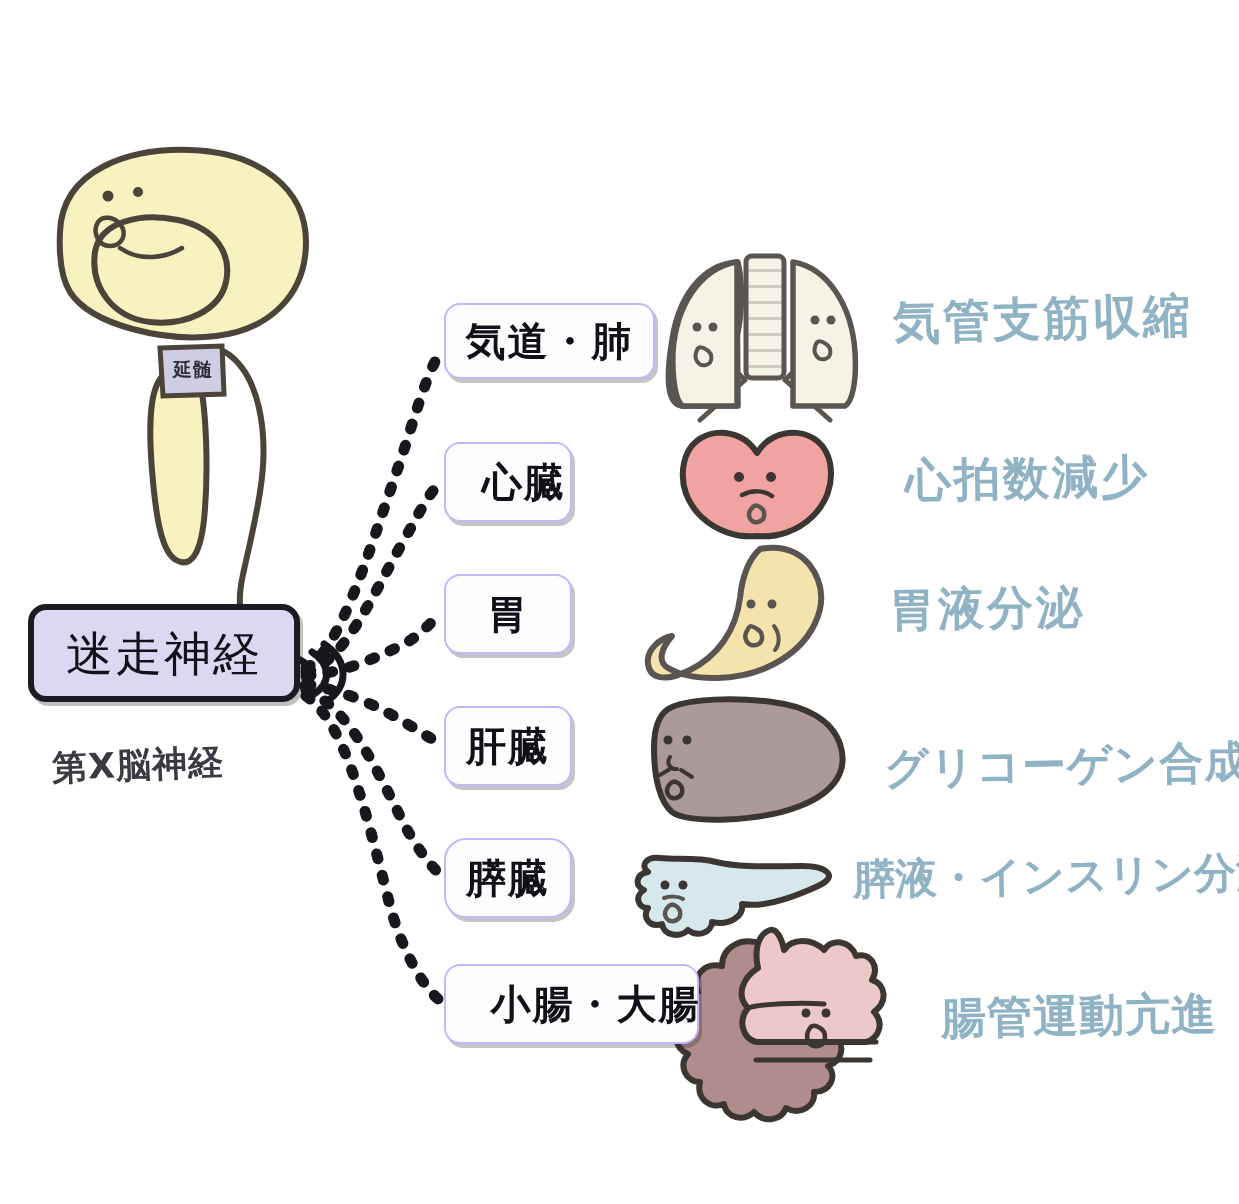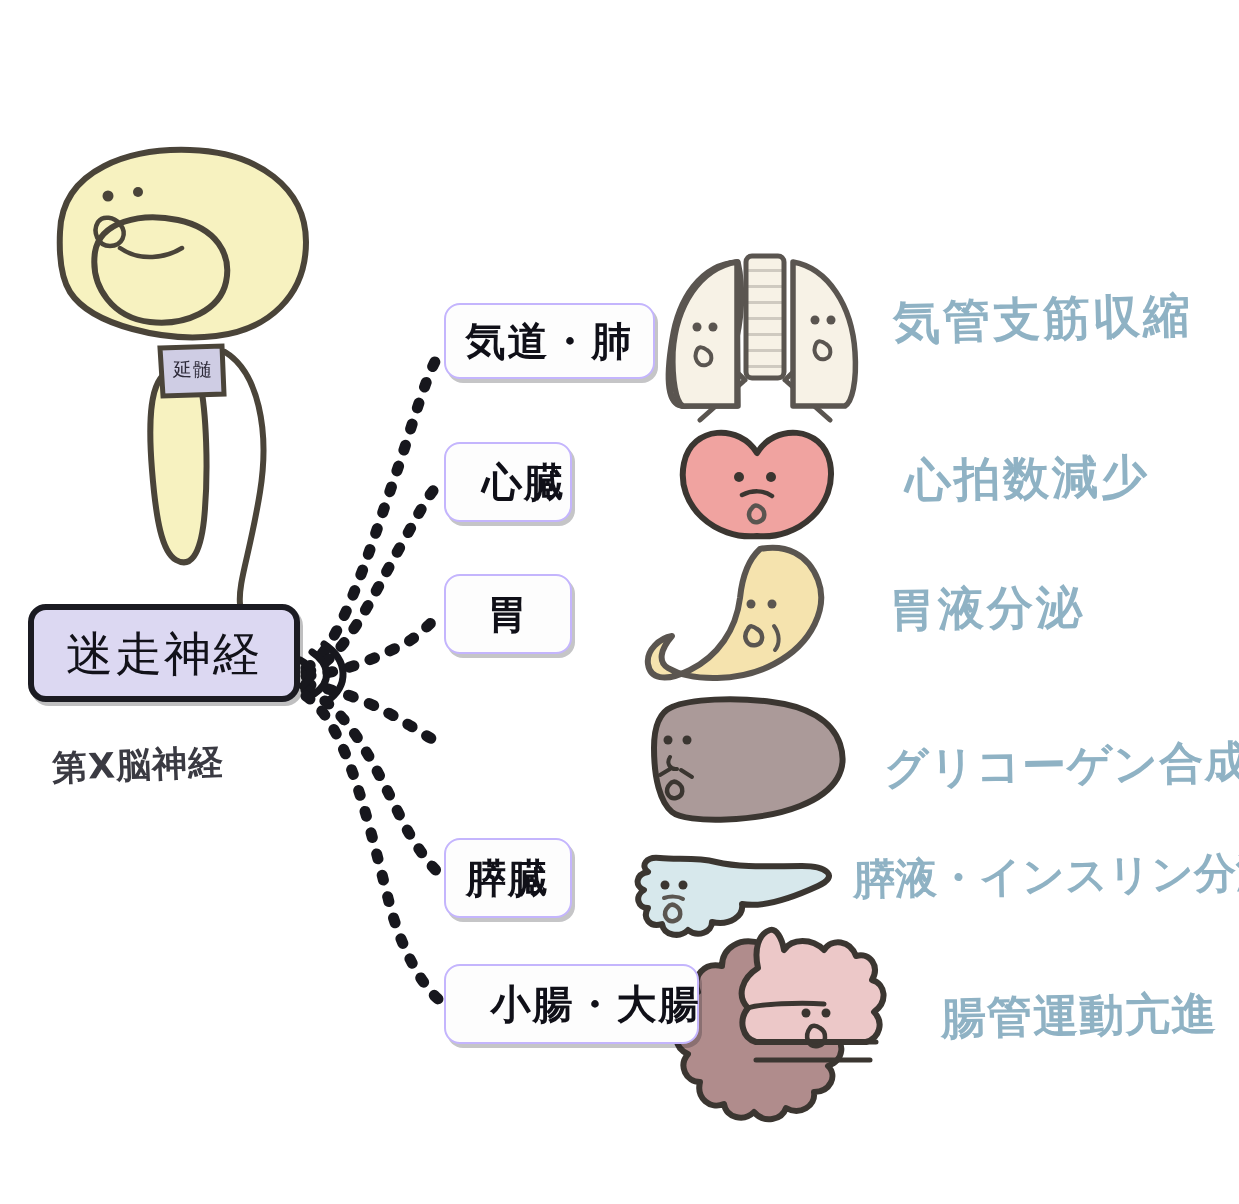--- a/index.html
+++ b/index.html
@@ -192,31 +192,34 @@
 
   <div class="organ-box" style="left:444px;top:303px;width:211px;height:76px;">
     <span>気道・肺</span>
   </div>
   <div class="organ-box" style="left:444px;top:442px;width:128px;height:80px;padding-left:32px;">
     <span>心臓</span>
   </div>
   <div class="organ-box" style="left:444px;top:574px;width:128px;height:80px;">
     <span>胃</span>
   </div>
-  <div class="organ-box" style="left:444px;top:838px;width:128px;height:80px;">
+  <div class="organ-box" style="left:444px;top:706px;width:128px;height:80px;">
+    <span>肝臓</span>
+  </div>
+  <div class="organ-box" style="left:444px;top:838px;width:128px;height:80px;border-radius:22px;">
     <span>膵臓</span>
   </div>
   <div class="organ-box" style="left:444px;top:964px;width:255px;height:80px;padding-left:48px;">
     <span>小腸・大腸</span>
   </div>
 
   <div class="note" style="left:893px;top:288px;font-size:47px;transform:rotate(-1.5deg);">気管支筋収縮</div>
   <div class="note" style="left:905px;top:448px;font-size:46px;transform:rotate(-1deg);">心拍数減少</div>
   <div class="note" style="left:889px;top:578px;font-size:46px;transform:rotate(-1deg);">胃液分泌</div>
   <div class="note" style="left:884px;top:736px;font-size:44px;transform:rotate(-1deg);letter-spacing:1px;">グリコーゲン合成</div>
   <div class="note" style="left:853px;top:848px;font-size:42px;transform:rotate(-1deg);letter-spacing:0px;">膵液・インスリン分泌</div>
   <div class="note" style="left:941px;top:986px;font-size:45px;transform:rotate(-1deg);letter-spacing:1px;">腸管運動亢進</div>
 
   <div style="position:absolute;left:162px;top:352px;width:62px;height:36px;z-index:4;
               display:flex;align-items:center;justify-content:center;
-              font-size:19px;font-weight:400;color:#2e2b3a;letter-spacing:1px;">延髄</div>
+              font-size:19px;font-weight:700;color:#2e2b3a;letter-spacing:1px;">延髄</div>
 
 </div>
 
 </body></html>

